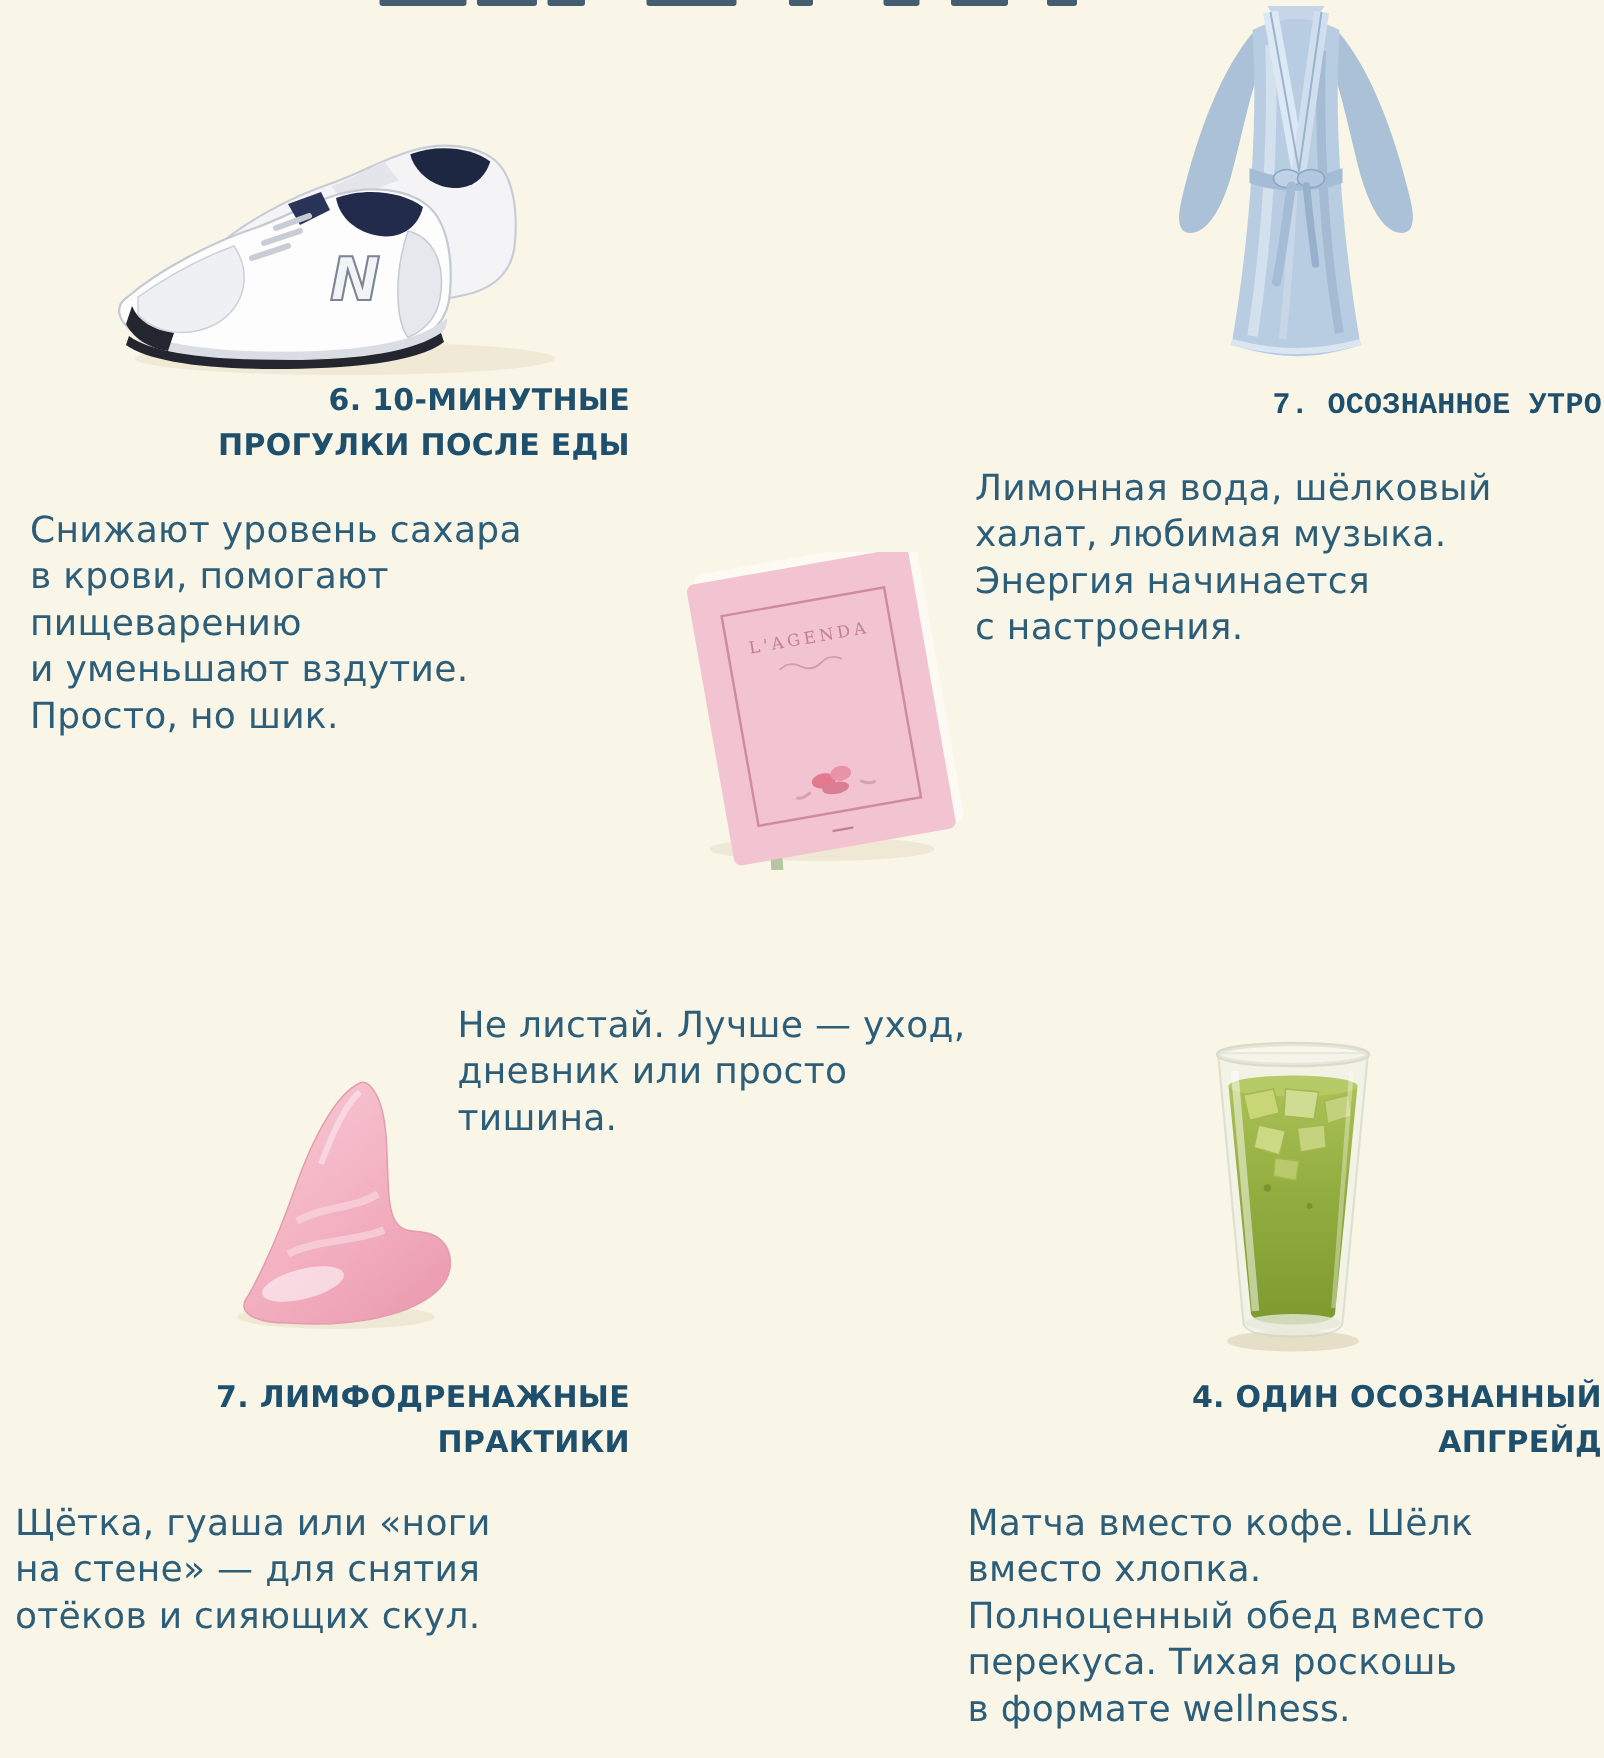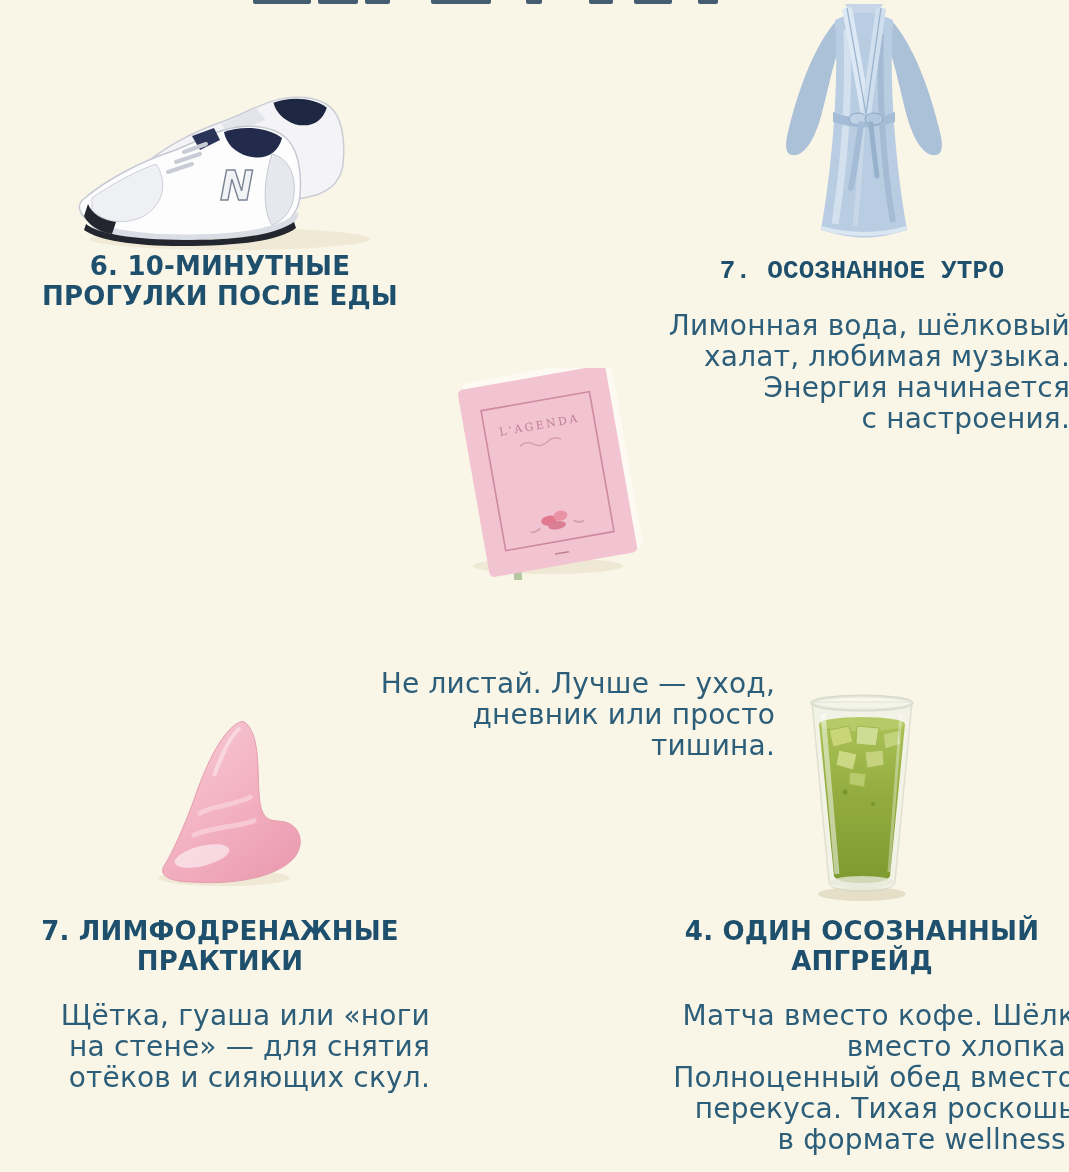--- a/index.html
+++ b/index.html
@@ -2,27 +2,27 @@
 <html lang="ru"><head>
 <meta charset="utf-8">
 <style>
   html,body{margin:0;padding:0;background:#FAF6E7;}
   .canvas{
     position:relative;width:1069px;height:1172px;margin:0 auto;
     background:#FAF6E7;overflow:hidden;
     font-family:"DejaVu Sans","Liberation Sans",sans-serif;
   }
   .heading{
-    position:absolute;text-align:center;white-space:pre-line;
-    font-weight:bold;font-size:26px;line-height:30px;letter-spacing:.2px;
+    position:absolute;text-align:right;white-space:pre-line;
+    font-weight:bold;font-size:20px;line-height:30px;letter-spacing:.2px;
     color:#1E506E;margin:0;
   }
   .bodytext{
-    position:absolute;text-align:right;white-space:pre-line;
-    font-weight:normal;font-size:28px;line-height:31px;letter-spacing:.2px;
+    position:absolute;text-align:left;white-space:pre-line;
+    font-weight:normal;font-size:24px;line-height:31px;letter-spacing:.2px;
     color:#2C5E7A;margin:0;
   }
   .photo{position:absolute;}
   .frag{position:absolute;top:0;height:4px;background:#24425C;border-radius:0 0 2px 2px;opacity:.85;}
 </style>
 </head>
 <body>
 
 <div class="canvas">
 
@@ -85,20 +85,25 @@
     <ellipse cx="85" cy="119" rx="9" ry="6" fill="#C0D2E5" stroke="#8BA6C4" stroke-width="1"></ellipse>
     <ellipse cx="101" cy="119" rx="9" ry="6" fill="#B3C8DE" stroke="#8BA6C4" stroke-width="1"></ellipse>
     <path d="M88,124 C84,150 82,168 78,188" stroke="#A4BCD6" stroke-width="6" fill="none" stroke-linecap="round"></path>
     <path d="M98,124 C100,146 102,160 104,176" stroke="#97B1CD" stroke-width="5" fill="none" stroke-linecap="round"></path>
 
     <path d="M48,228 Q92,240 134,228" stroke="#DAE6F2" stroke-width="4" fill="none"></path>
   </svg>
 
   <h2 class="heading" style="left:20px;top:251px;width:400px;">6. 10-МИНУТНЫЕ
 ПРОГУЛКИ ПОСЛЕ ЕДЫ</h2>
+  <p class="bodytext" style="left:20px;top:338px;width:400px;">Снижают уровень сахара
+в крови, помогают
+пищеварению
+и уменьшают вздутие.
+Просто, но шик.</p>
 
   <h2 class="heading" style="left:656px;top:256px;width:412px;font-family:Liberation Mono, monospace;">7. ОСОЗНАННОЕ УТРО</h2>
   <p class="bodytext" style="left:650px;top:310px;width:420px;">Лимонная вода, шёлковый
 халат, любимая музыка.
 Энергия начинается
 с настроения.</p>
 
   <svg class="photo" style="left:452px;top:368px;" width="192" height="212" viewBox="0 0 192 212">
     <ellipse cx="96" cy="198" rx="75" ry="8" fill="#E8E0C8" opacity="0.6"></ellipse>
     <g transform="rotate(-10 96 100)">

